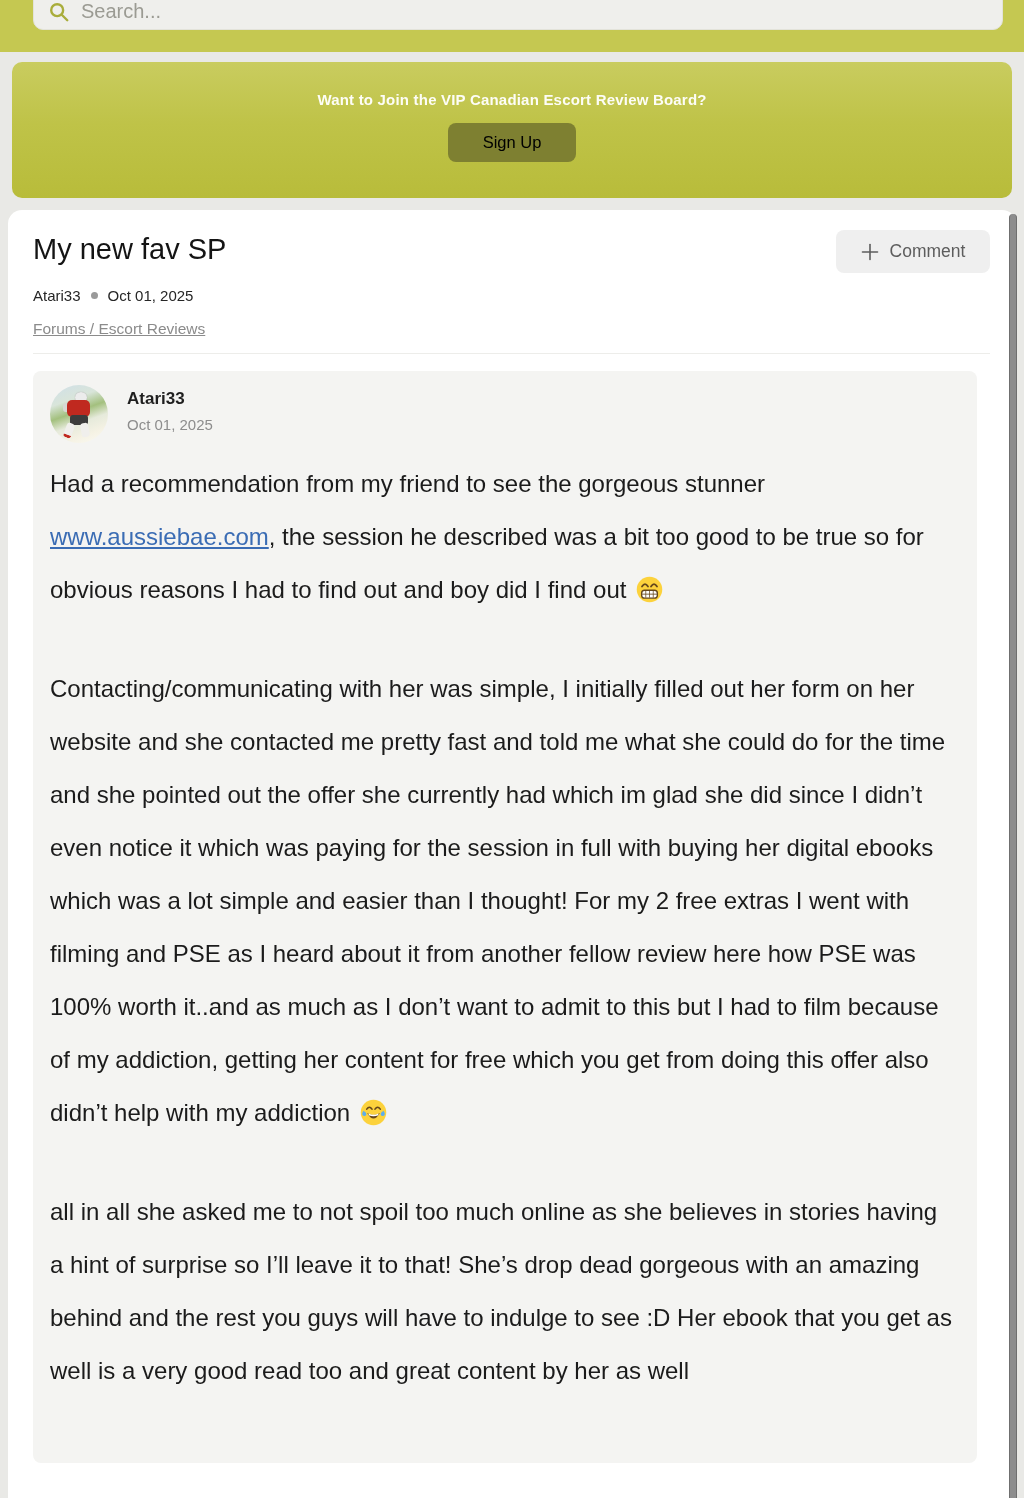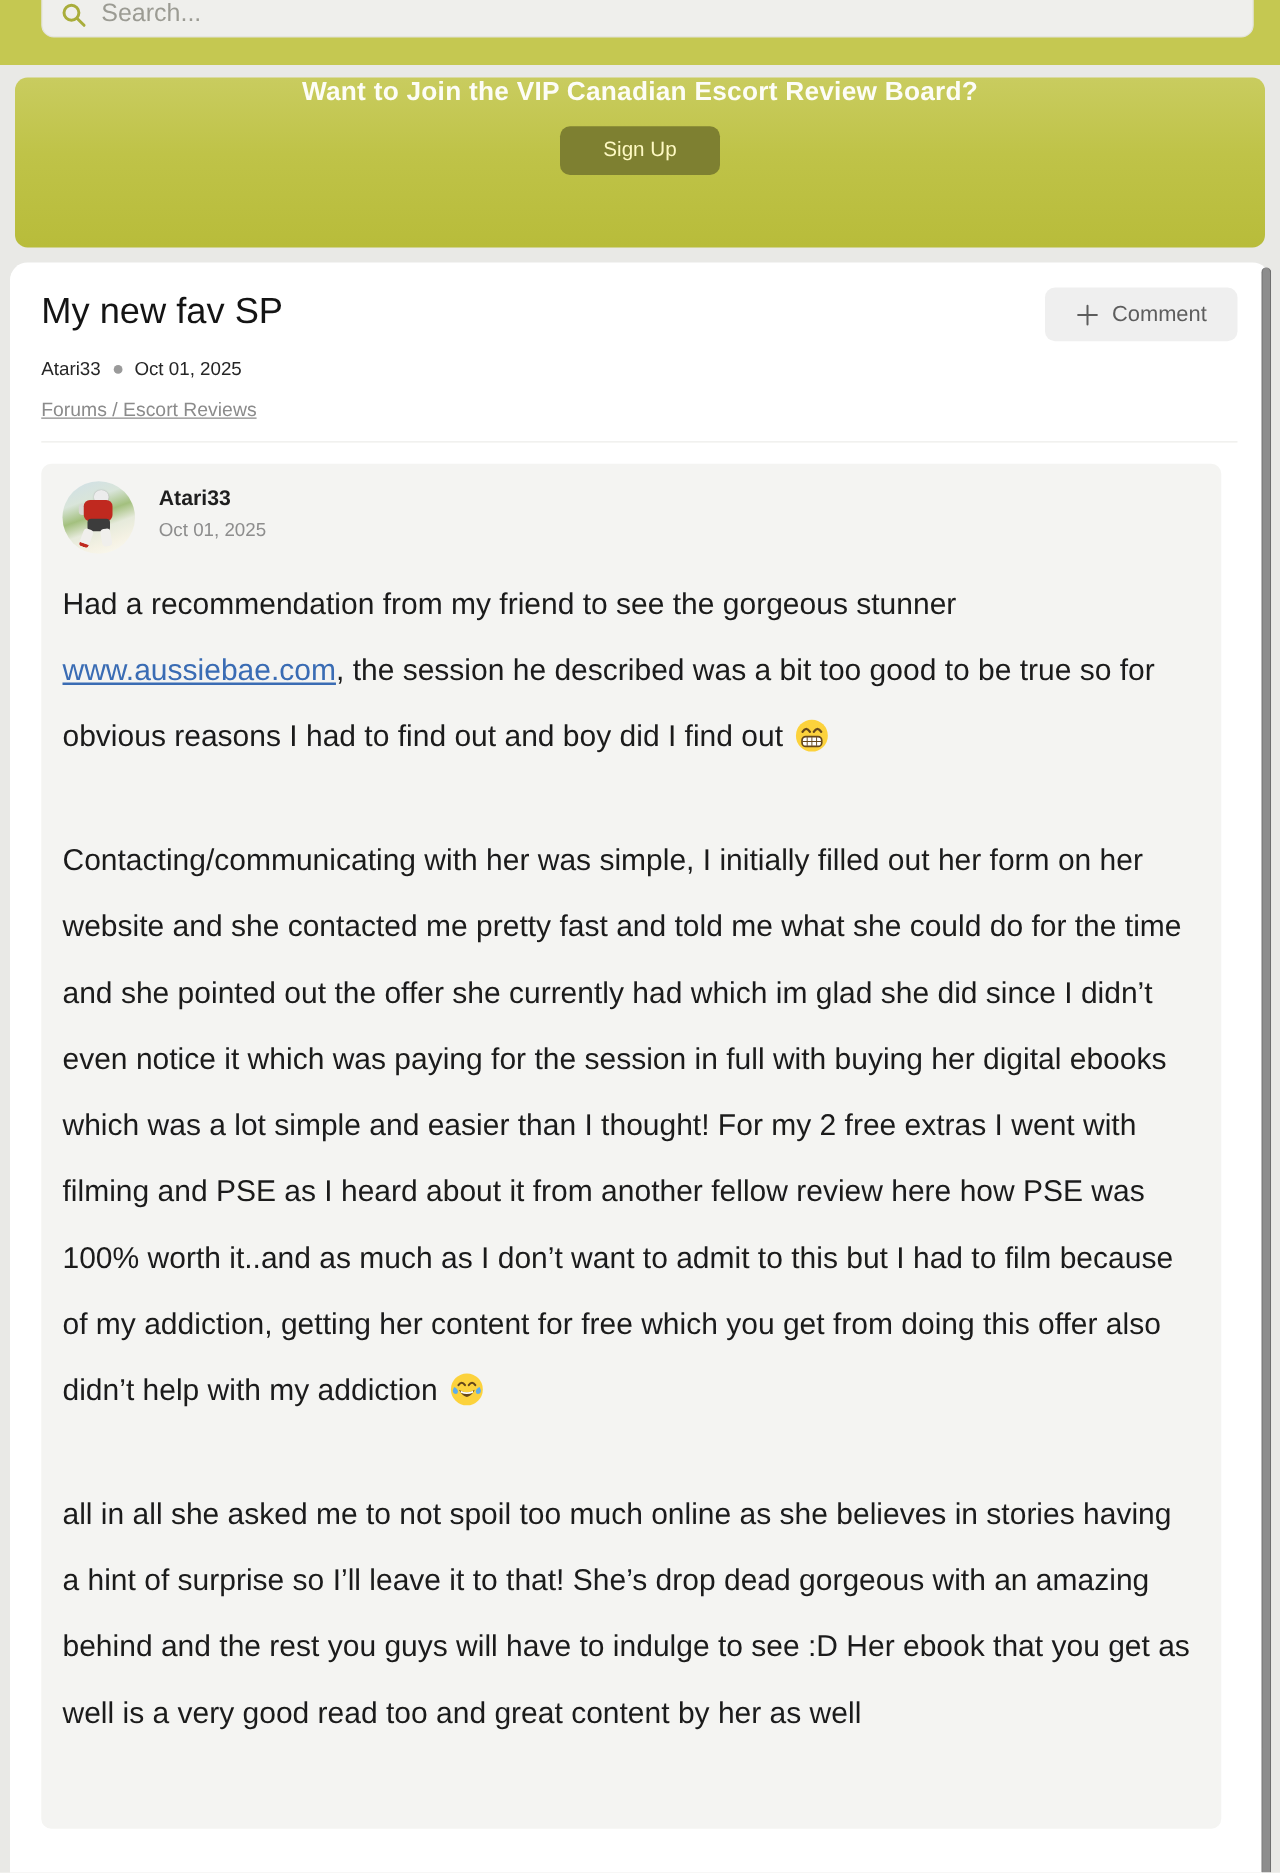--- a/index.html
+++ b/index.html
@@ -30,26 +30,27 @@
   .search-input::placeholder { color:#9b9b93; opacity:1; }
 
   
   .banner {
     position:absolute; left:12px; top:62px; width:1000px; height:136px;
     border-radius:10px;
     background:linear-gradient(180deg,#c9cc5f 0%,#bfc348 45%,#b8bc3a 100%);
     text-align:center;
   }
   .banner-title {
-    font-size:21px; font-weight:700; color:#fdfdf7; letter-spacing:.2px;
+    padding-top:29px;
+    font-size:15px; font-weight:700; color:#fdfdf7; letter-spacing:.2px;
   }
   .signup-btn {
     display:block; margin:15px auto 0 auto; width:128px; height:39px;
     background:#7e8031; border:none; border-radius:8px;
-    color:#fef9c3; font-size:16.5px; font-family:"Liberation Sans", sans-serif;
+    color:#000000; font-size:16.5px; font-family:"Liberation Sans", sans-serif;
     cursor:pointer;
   }
 
   
   .main-card {
     position:absolute; left:8px; top:210px; width:1008px; height:1344px;
     background:#ffffff; border-radius:14px 14px 0 0;
     padding:20px 0 0 25px;
   }
   .title-row {

